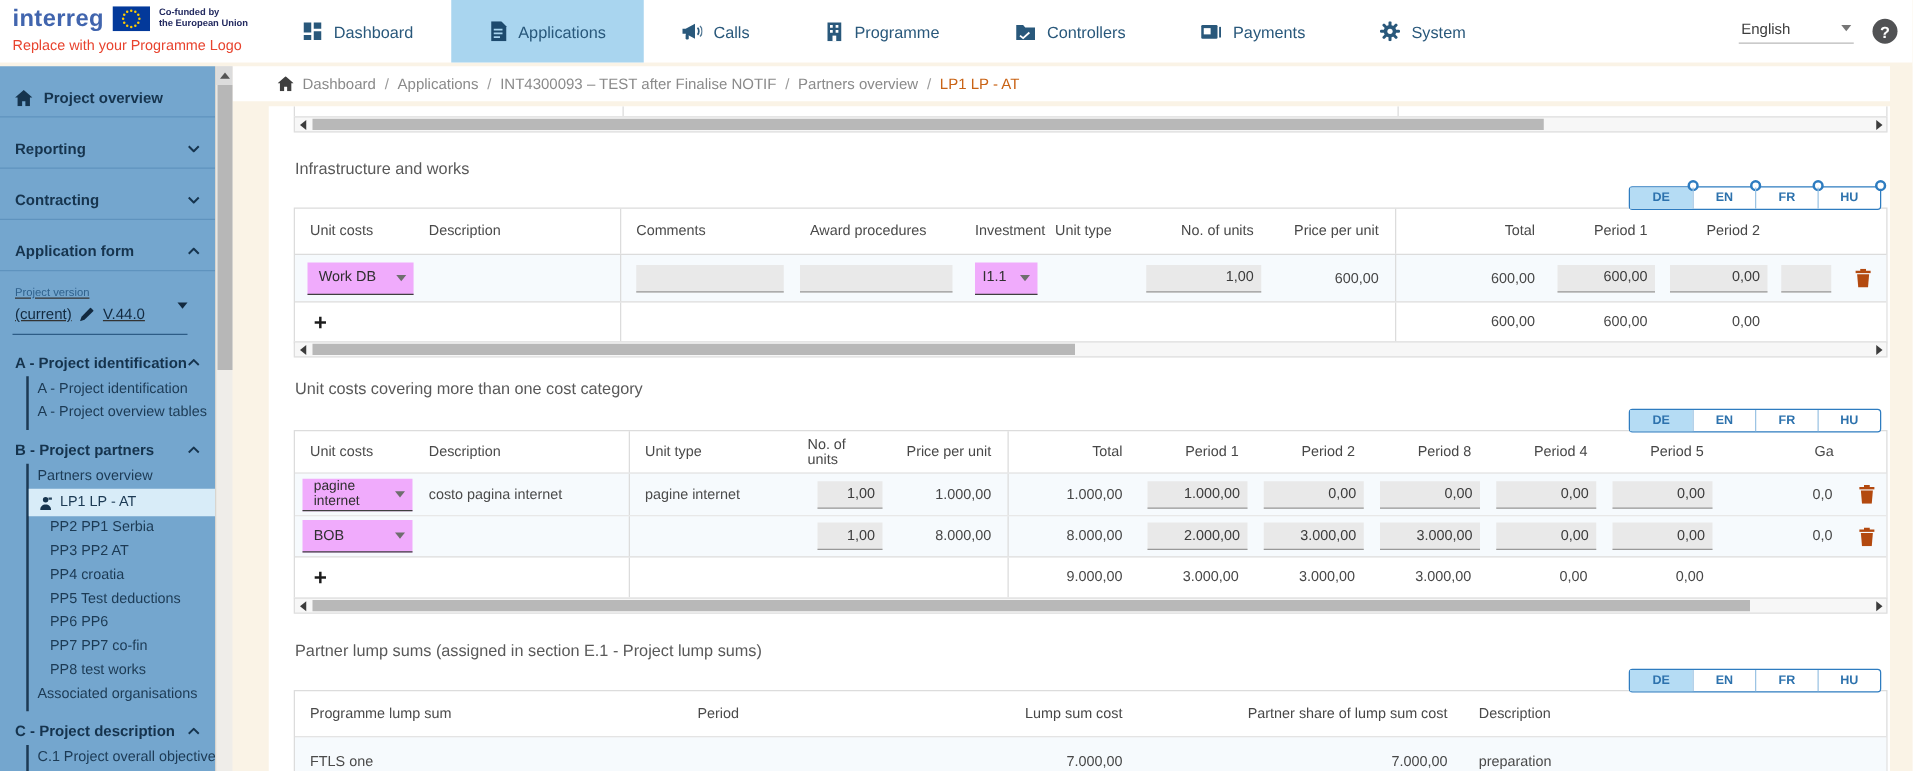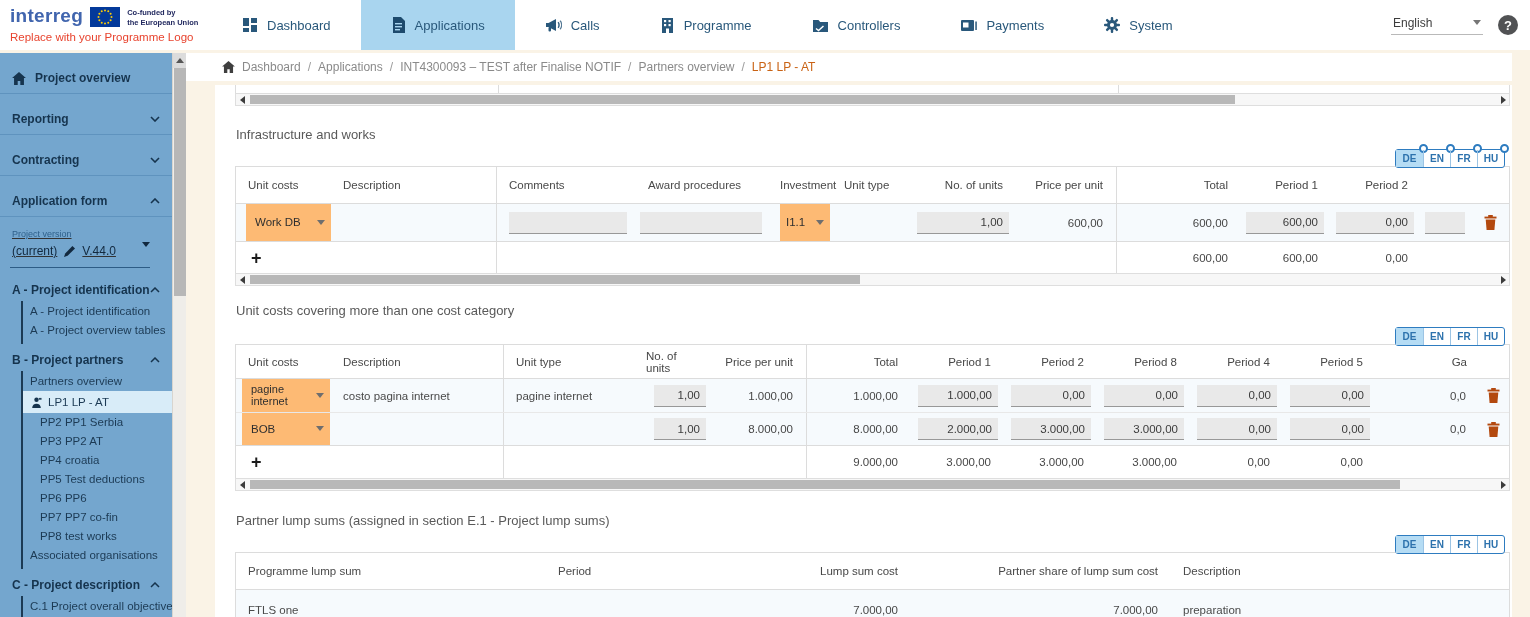--- a/index.html
+++ b/index.html
@@ -3,21 +3,21 @@
 <meta charset="utf-8">
 <style>
   * { margin:0; padding:0; box-sizing:border-box; }
   html,body { width:1530px; height:617px; }
   body { position:relative; overflow:hidden; background:#faf3e6; font-family:"Liberation Sans",sans-serif; color:#333; }
   svg { display:block; }
 
   
   .topnav { position:absolute; top:0; left:0; width:1530px; height:50px; background:#fff; display:flex; align-items:stretch; z-index:10; }
   .logo-block { width:212px; padding:5px 0 0 10px; }
-  .logo-row { display:flex; align-items:flex-end; gap:7px; }
+  .logo-row { display:flex; align-items:flex-start; gap:7px; }
   .brand { font-size:19px; font-weight:bold; color:#4165ae; letter-spacing:.3px; }
   .eu-text { font-size:7.5px; font-weight:bold; color:#22295f; line-height:1.25; }
   .replace-text { color:#e8432e; font-size:11.5px; margin-top:4px; white-space:nowrap; }
   .nav-items { display:flex; align-items:stretch; }
   .nav-item { display:flex; align-items:center; gap:9px; padding:0 30px; font-size:13px; color:#29587b; cursor:pointer; white-space:nowrap; }
   .nav-item.active { background:#a9d5ef; }
   .topnav-right { margin-left:auto; display:flex; align-items:center; gap:15px; padding-right:12px; }
   .lang-select { width:92px; border-bottom:1px solid #b9b9b9; display:flex; justify-content:space-between; align-items:center; font-size:12px; color:#3c3c3c; padding:0 2px 4px 2px; cursor:pointer; }
   .caret-down { width:0; height:0; border-left:4px solid transparent; border-right:4px solid transparent; border-top:5px solid #767676; }
   .help-btn { width:20px; height:20px; border-radius:50%; background:#515254; color:#fff; font-weight:bold; font-size:13px; display:flex; align-items:center; justify-content:center; cursor:pointer; }
@@ -55,38 +55,38 @@
   
   .hsb { position:absolute; left:20px; width:1275px; height:13px; background:#f7f7f7; border:1px solid #dedede; }
   .hsb .arr { position:absolute; top:0; width:12px; height:11px; display:flex; align-items:center; justify-content:center; cursor:pointer; }
   .hsb .arr.l { left:0; } .hsb .arr.r { right:0; }
   .tri-l { width:0;height:0;border-top:4px solid transparent;border-bottom:4px solid transparent;border-right:5px solid #3c3c3c; }
   .tri-r { width:0;height:0;border-top:4px solid transparent;border-bottom:4px solid transparent;border-left:5px solid #3c3c3c; }
   .hsb .thumb { position:absolute; top:1px; height:9px; background:#b8b8b8; cursor:pointer; }
 
   
   .tabs { position:absolute; right:7px; display:flex; border:1px solid #2e7cc0; border-radius:3px; background:#fff; z-index:4; }
-  .tab { width:27px; height:17px; display:flex; align-items:center; justify-content:center; font-size:10px; font-weight:bold; color:#2d72ad; border-left:1px solid #9cc4e4; cursor:pointer; position:relative; }
+  .tab { width:50px; height:17px; display:flex; align-items:center; justify-content:center; font-size:10px; font-weight:bold; color:#2d72ad; border-left:1px solid #9cc4e4; cursor:pointer; position:relative; }
   .tab:first-child { border-left:none; }
   .tab.active { background:#b5dcf4; }
   .tab .badge { position:absolute; top:-6px; right:-5px; width:9px; height:9px; border:2px solid #2e7cc0; border-radius:50%; background:#fff; }
 
   
   .tbl { position:absolute; left:20px; width:1275px; border:1px solid #dcdcdc; background:#fff; font-size:11.5px; }
   .tr { display:flex; align-items:center; }
   .tr.head { height:37px; border-bottom:1px solid #dcdcdc; color:#8b8b8b; }
   .tr.data { background:#f6fafd; }
   .tr.foot { border-top:1px solid #dcdcdc; background:#fff; color:#3f3f3f; }
   .td { height:100%; display:flex; align-items:center; overflow:hidden; flex:none; }
   .td.num { justify-content:flex-end; padding-right:13px; color:#474747; }
   .td.txt { padding-left:12px; color:#4a4a4a; }
   .gb { border-left:1px solid #dcdcdc; }
   .addbtn { font-size:18px; font-weight:bold; color:#1b1b1b; padding-left:15px; cursor:pointer; line-height:1; }
 
-  .sel { background:#fdba74; border-bottom:1px solid #3f3f3f; height:39px; display:flex; align-items:center; justify-content:space-between; padding:0 6px 0 9px; color:#2f2f2f; cursor:pointer; }
+  .sel { background:#f0abfc; border-bottom:1px solid #3f3f3f; height:26px; display:flex; align-items:center; justify-content:space-between; padding:0 6px 0 9px; color:#2f2f2f; cursor:pointer; }
   .sel .caret-down { border-top-color:#6e6e6e; }
   .inp { background:#e9e9e9; border:0; border-bottom:1px solid #989898; height:22px; font-family:"Liberation Sans",sans-serif; font-size:11.5px; color:#3c3c3c; }
   .inp.r { text-align:right; padding:0 6px; }
 
   .trash { width:26px; height:24px; display:flex; align-items:center; justify-content:center; cursor:pointer; margin:0 auto; }
 
   
   #t1 .c1{width:95px} #t1 .c2{width:165px} #t1 .c3{width:140px} #t1 .c4{width:140px}
   #t1 .c5{width:62px} #t1 .c6{width:68px} #t1 .c7{width:110px} #t1 .c8{width:100px}
   #t1 .c9{width:125px} #t1 .c10{width:90px} #t1 .c11{width:90px} #t1 .c12{width:48px} #t1 .c13{width:42px}

